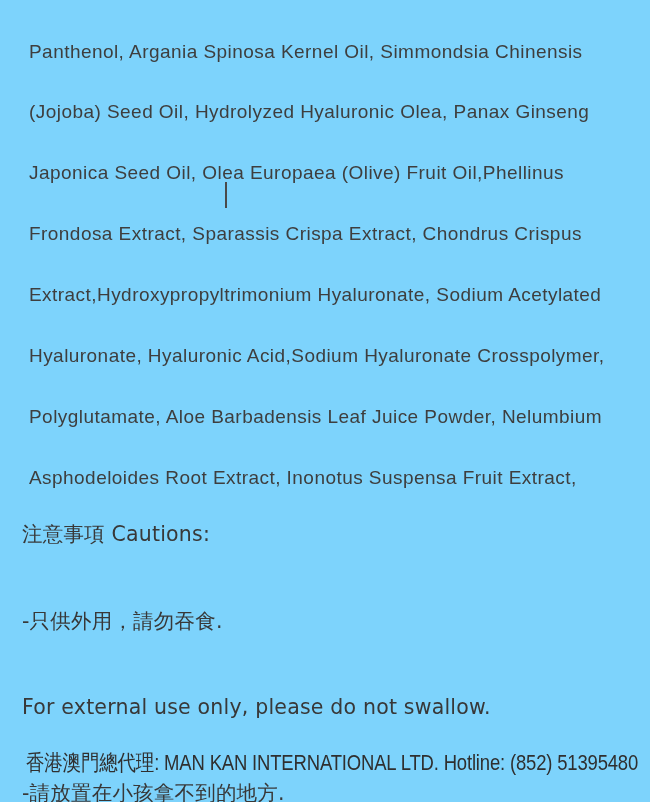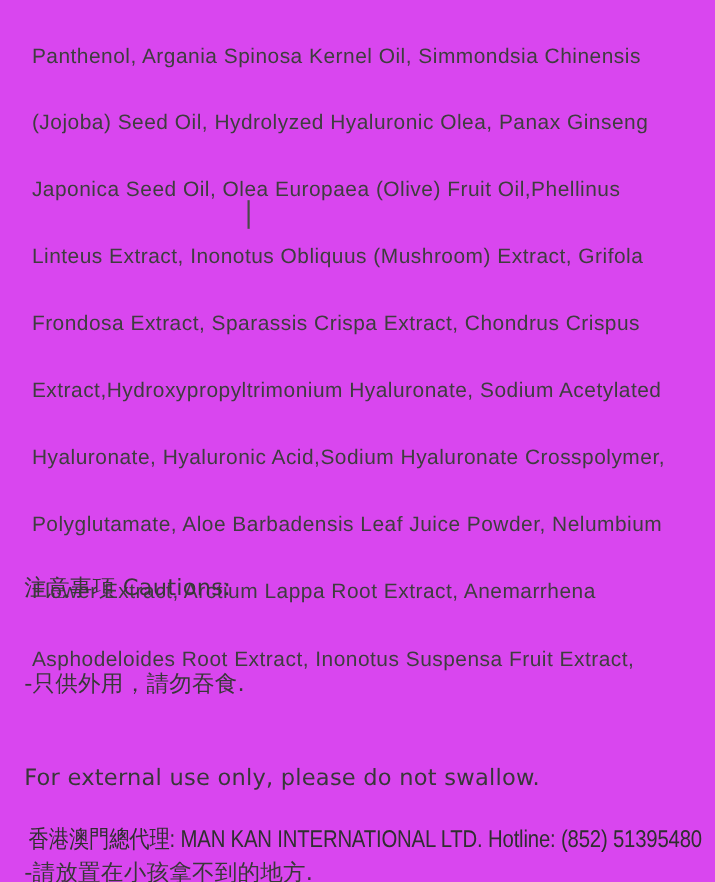--- a/index.html
+++ b/index.html
@@ -1,20 +1,20 @@
 <!DOCTYPE html>
 <html><head>
 <meta charset="utf-8">
 <style>
   html, body { margin: 0; padding: 0; background: #ffffff; }
   .page {
     position: relative;
     width: 650px;
     height: 802px;
-    background: #d946ef;
+    background: #7dd3fc;
     overflow: hidden;
     font-family: "Liberation Sans", sans-serif;
   }
   
   .ingredients {
     position: absolute;
     left: 29px;
     top: 1px;
     color: #3e3e3e;
     font-family: "Liberation Sans", sans-serif;
@@ -61,26 +61,24 @@
 </style>
 </head>
 <body>
 
 <div class="page">
 
   <div class="ingredients">
     <div>Panthenol, Argania Spinosa Kernel Oil, Simmondsia Chinensis</div>
     <div>(Jojoba) Seed Oil, Hydrolyzed Hyaluronic Olea, Panax Ginseng</div>
     <div>Japonica Seed Oil, Olea Europaea (Olive) Fruit Oil,Phellinus</div>
-    <div>Linteus Extract, Inonotus Obliquus (Mushroom) Extract, Grifola</div>
     <div>Frondosa Extract, Sparassis Crispa Extract, Chondrus Crispus</div>
     <div>Extract,Hydroxypropyltrimonium Hyaluronate, Sodium Acetylated</div>
     <div>Hyaluronate, Hyaluronic Acid,Sodium Hyaluronate Crosspolymer,</div>
     <div>Polyglutamate, Aloe Barbadensis Leaf Juice Powder, Nelumbium</div>
-    <div>Flower Extract, Arctium Lappa Root Extract, Anemarrhena</div>
     <div>Asphodeloides Root Extract, Inonotus Suspensa Fruit Extract,</div>
     
     
     
     
     
     
     
     
     

